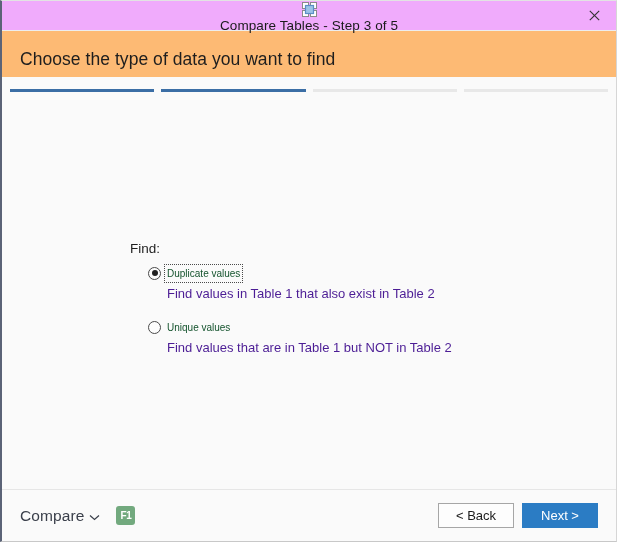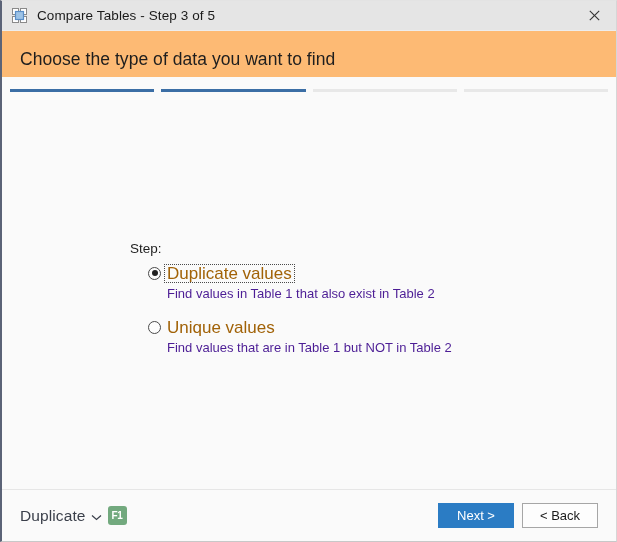--- a/index.html
+++ b/index.html
@@ -24,25 +24,26 @@
     border-bottom: 1px solid #c8c8c8;
     overflow: hidden;
     display: flex;
     flex-direction: column;
   }
 
   
   .titlebar {
     height: 29px;
     min-height: 29px;
-    background: #e5e5e5;
+    background: #f0abfc;
     display: flex;
     align-items: center;
     position: relative;
     border-bottom: 1px solid #ededed;
+    flex-direction: column;
   }
   .title-icon {
     width: 17px;
     height: 17px;
     margin-left: 9px;
     margin-right: 9px;
     position: relative;
     flex: 0 0 auto;
   }
   .title-text {
@@ -143,22 +144,22 @@
     left: 50%;
     top: 50%;
     transform: translate(-50%, -50%);
     width: 6px;
     height: 6px;
     border-radius: 50%;
     background: #222222;
   }
 
   .opt-label {
-    font-size: 17px;
-    color: #a16207;
+    font-size: 10px;
+    color: #14532d;
     padding: 1px 2px 1px 2px;
     line-height: 15px;
     white-space: nowrap;
   }
   .opt-label.focused {
     outline: 1px dotted #4a4a4a;
     outline-offset: 0px;
   }
 
   .opt-desc {
@@ -188,21 +189,21 @@
   }
   .brand-name {
     font-size: 15.5px;
     color: #3a3f4a;
     letter-spacing: 0.1px;
   }
   .chev {
     display: block;
   }
   .f1-badge {
-    margin-left: 6px;
+    margin-left: 16px;
     width: 19px;
     height: 19px;
     border-radius: 3px;
     background: #72a97e;
     color: #ffffff;
     font-size: 10px;
     font-weight: bold;
     display: flex;
     align-items: center;
     justify-content: center;
@@ -263,21 +264,21 @@
 
   <div class="steps">
     <div class="step done"></div>
     <div class="step done"></div>
     <div class="step todo"></div>
     <div class="step todo"></div>
   </div>
 
   <div class="body">
 
-    <div class="find-label">Step:</div>
+    <div class="find-label">Find:</div>
 
     <div class="option option-1">
       <div class="opt-row">
         <span class="radio checked"></span>
         <span class="opt-label focused">Duplicate values</span>
       </div>
       <div class="opt-desc">Find values in Table 1 that also exist in Table 2</div>
     </div>
 
     <div class="option option-2">
@@ -285,28 +286,28 @@
         <span class="radio"></span>
         <span class="opt-label">Unique values</span>
       </div>
       <div class="opt-desc">Find values that are in Table 1 but NOT in Table 2</div>
     </div>
 
   </div>
 
   <div class="footer">
     <div class="brand">
-      <span class="brand-name">Duplicate</span>
+      <span class="brand-name">Compare</span>
       <span class="chev">
         <svg width="11" height="7" viewBox="0 0 11 7">
           <polyline points="1,1.5 5.5,5.5 10,1.5" fill="none" stroke="#3a3f4a" stroke-width="1.2"></polyline>
         </svg>
       </span>
     </div>
     <div class="f1-badge">F1</div>
 
     <div class="footer-spacer"></div>
 
+    <button class="btn">&lt; Back</button>
     <button class="btn primary">Next &gt;</button>
-    <button class="btn">&lt; Back</button>
   </div>
 
 </div>
 
 </body></html>

